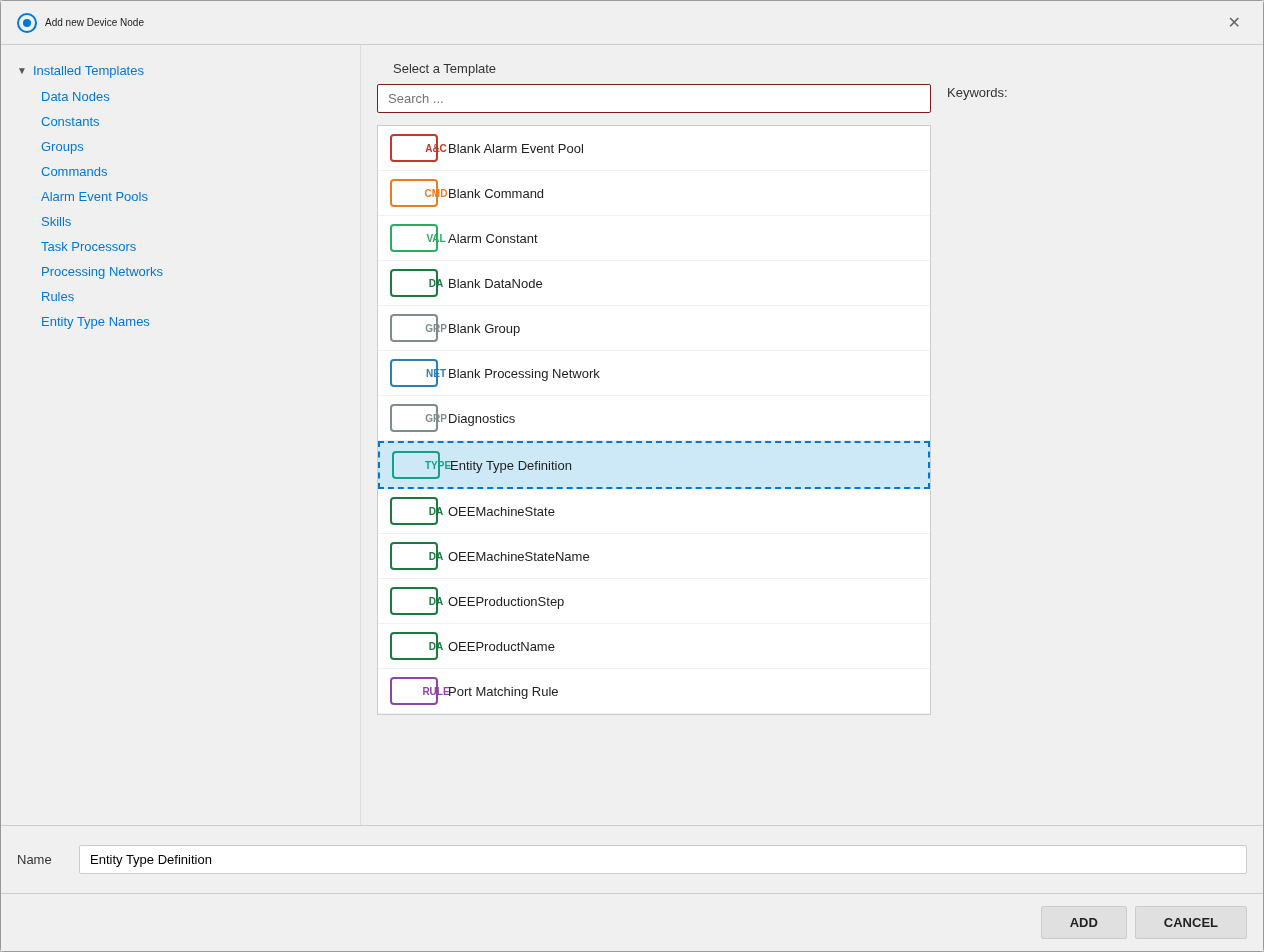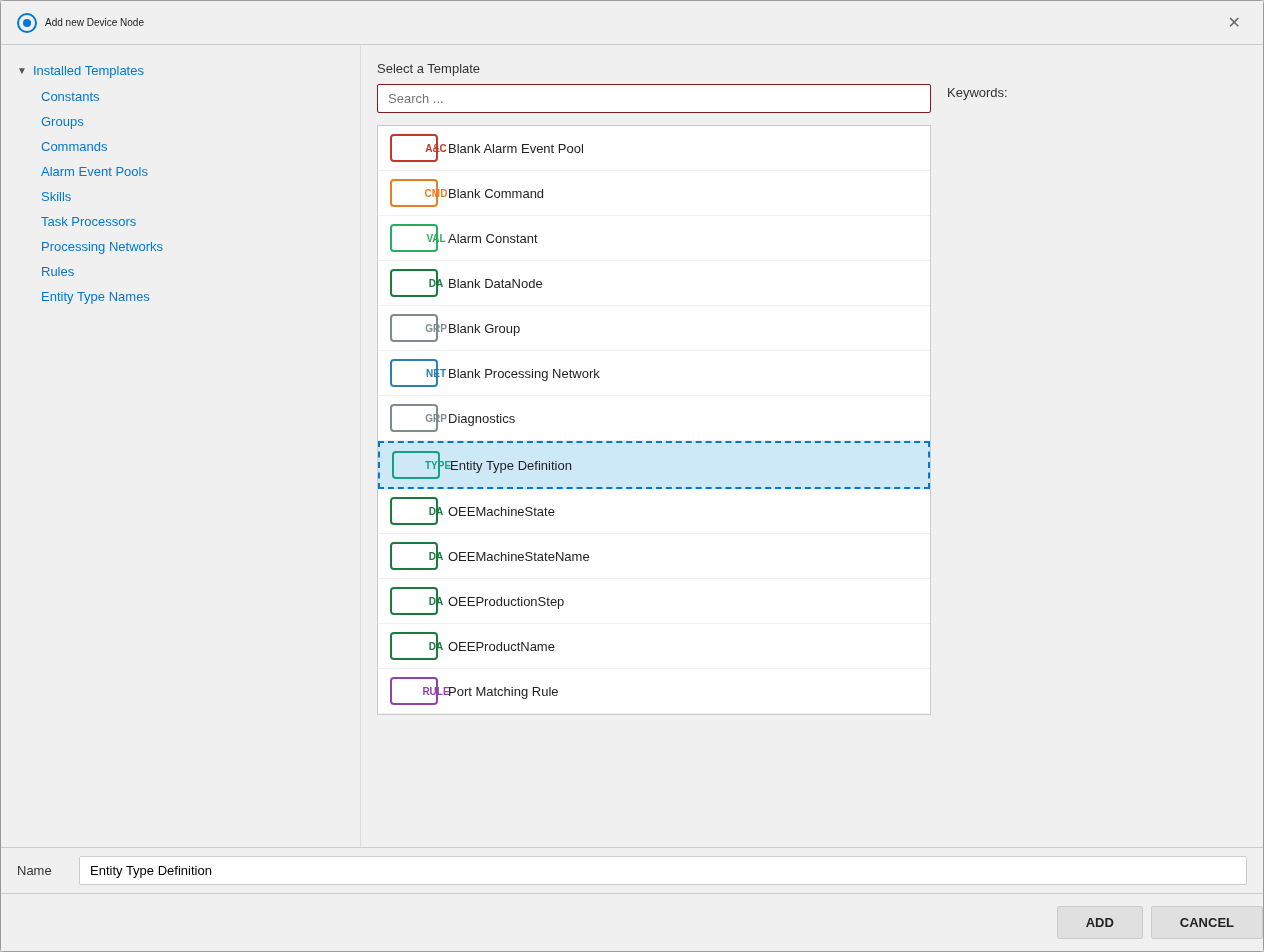--- a/index.html
+++ b/index.html
@@ -92,20 +92,21 @@
       flex: 1;
       display: flex;
       flex-direction: column;
       padding: 16px;
       overflow: hidden;
     }
     .select-label {
       font-size: 13px;
       color: #333;
       margin-bottom: 8px;
+      margin-left: 16px;
     }
     .search-box {
       width: 100%;
       padding: 6px 10px;
       border: 1px solid #7f1d1d;
       border-radius: 2px;
       font-size: 13px;
       background: white;
       color: #999;
       margin-bottom: 12px;
@@ -155,42 +156,42 @@
     }
     .keywords-area {
       padding: 8px 0 0 0;
       font-size: 13px;
       color: #333;
     }
     
     .bottom-bar {
       border-top: 1px solid #ccc;
       background: #f0f0f0;
-      padding: 8px 16px;
+      padding: 19px 16px;
       display: flex;
       align-items: center;
       gap: 12px;
     }
     .name-label {
       font-size: 13px;
       color: #333;
       min-width: 50px;
     }
     .name-input {
       flex: 1;
       padding: 6px 10px;
       border: 1px solid #ccc;
       border-radius: 2px;
       font-size: 13px;
       background: white;
     }
     .footer-buttons {
       border-top: 1px solid #ccc;
       background: #f0f0f0;
-      padding: 12px 0;
+      padding: 12px 16px;
       display: flex;
       justify-content: flex-end;
       gap: 8px;
     }
     .btn {
       padding: 8px 28px;
       font-size: 13px;
       font-weight: 600;
       border: 1px solid #ccc;
       border-radius: 2px;
@@ -219,20 +220,21 @@
     <button class="close-btn">✕</button>
   </div>
 
   <div class="content-area">
 
     <div class="sidebar">
       <div class="sidebar-section-header">
         <span class="arrow">▼</span>
         <span>Installed Templates</span>
       </div>
+      <div class="sidebar-item">Data Nodes</div>
       <div class="sidebar-item">Constants</div>
       <div class="sidebar-item">Groups</div>
       <div class="sidebar-item">Commands</div>
       <div class="sidebar-item">Alarm Event Pools</div>
       <div class="sidebar-item">Skills</div>
       <div class="sidebar-item">Task Processors</div>
       <div class="sidebar-item">Processing Networks</div>
       <div class="sidebar-item">Rules</div>
       <div class="sidebar-item">Entity Type Names</div>
     </div>

